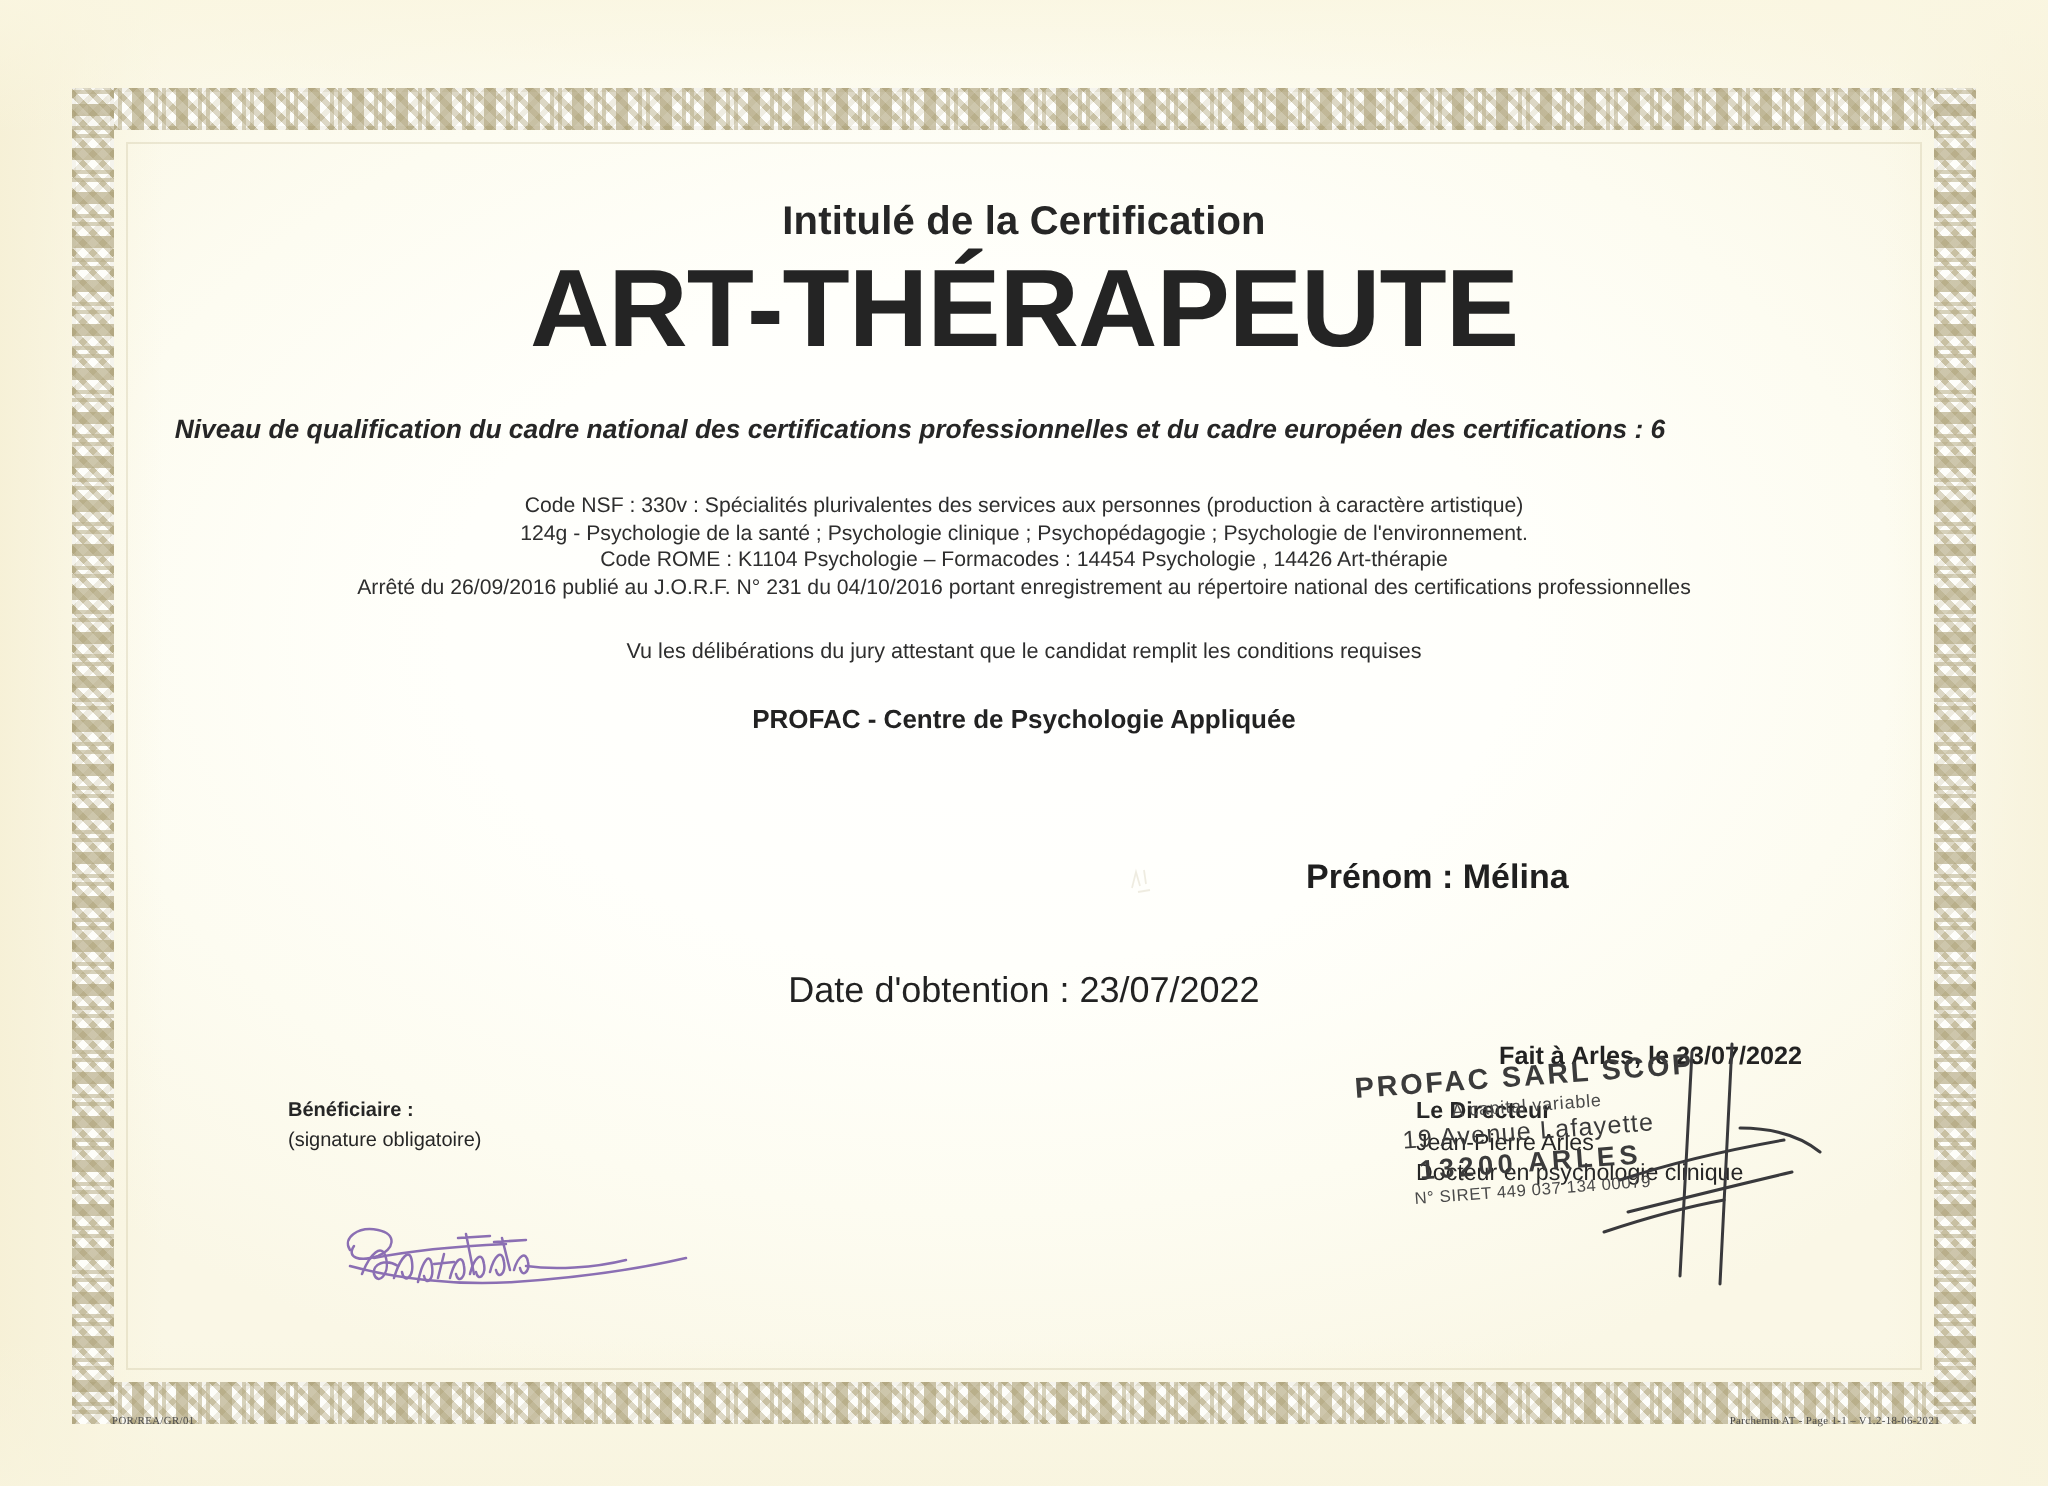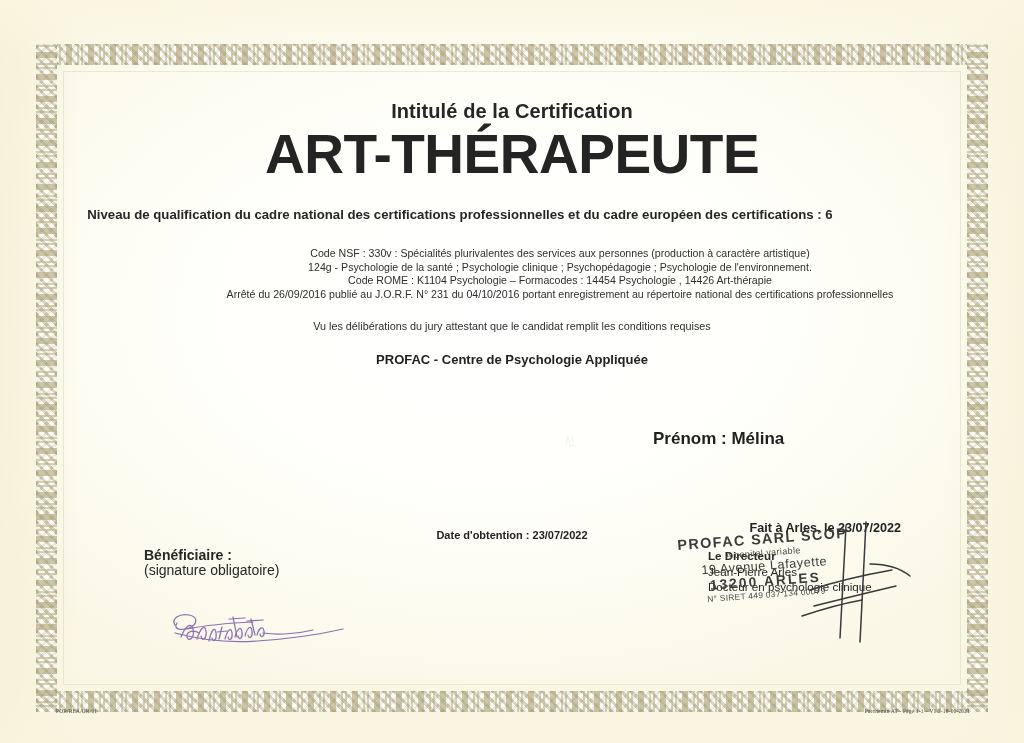--- a/index.html
+++ b/index.html
@@ -148,33 +148,33 @@
     line-height: 1.05;
     color: #242424;
   }
   .t-niveau {
     position: absolute;
     left: 0; top: 136px;
     width: 794px;
     text-align: center;
     font-size: 13.2px;
     font-weight: bold;
+    font-style: italic;
     color: #262626;
     white-space: nowrap;
   }
 
   .codes {
     position: absolute;
     left: 0; top: 176px;
     width: 898px;
     text-align: center;
     font-size: 10.6px;
     line-height: 13.6px;
     color: #2e2e2e;
-    padding-left: 48px;
   }
   .codes div { white-space: nowrap; }
 
   .t-vu {
     position: absolute;
     left: 0; top: 249px;
     width: 898px;
     text-align: center;
     font-size: 10.8px;
     color: #2e2e2e;
@@ -227,39 +227,38 @@
     opacity: 0.22;
     color: #b9ae86;
     font-size: 11px;
   }
 
   .t-dateobt {
     position: absolute;
     left: 0; top: 414px;
     width: 898px;
     text-align: center;
-    font-size: 11px;
-    font-weight: bold;
+    font-size: 18px;
+    font-weight: normal;
     color: #222222;
-    margin-top: 44px;
   }
   .t-faita {
     position: absolute;
     right: 60px; top: 450px;
     font-size: 12.6px;
     font-weight: bold;
     color: #222222;
     white-space: nowrap;
   }
 
   
   .block-benef {
     position: absolute;
     left: 81px; top: 477px;
-    font-size: 14px;
+    font-size: 10px;
     line-height: 15px;
     color: #262626;
   }
   .block-benef .lbl { font-weight: bold; }
 
   .block-dir {
     position: absolute;
     left: 645px; top: 477px;
     font-size: 11.6px;
     line-height: 15.5px;

